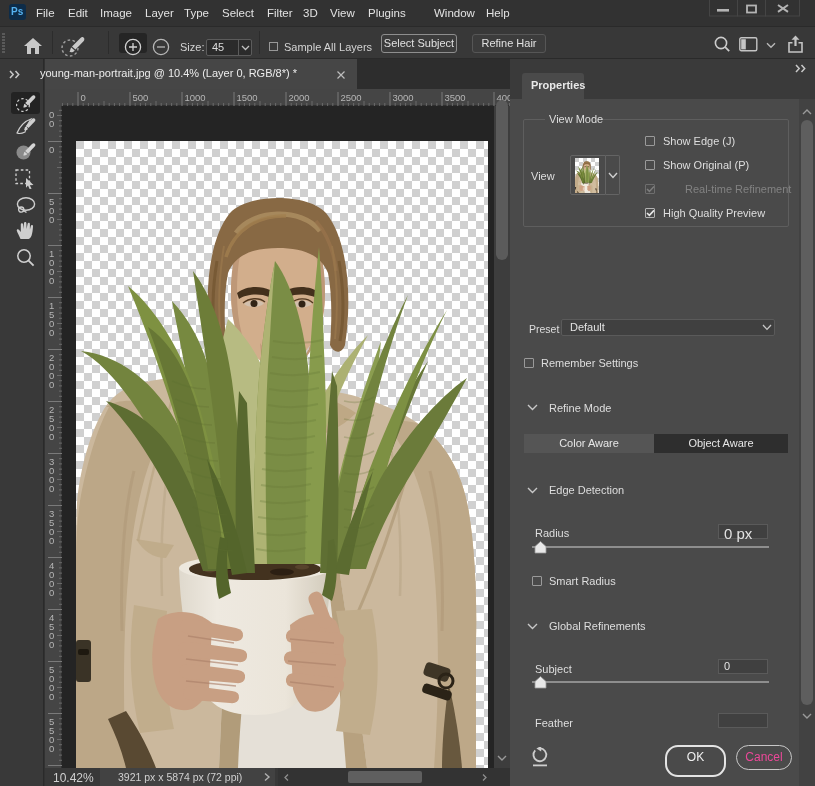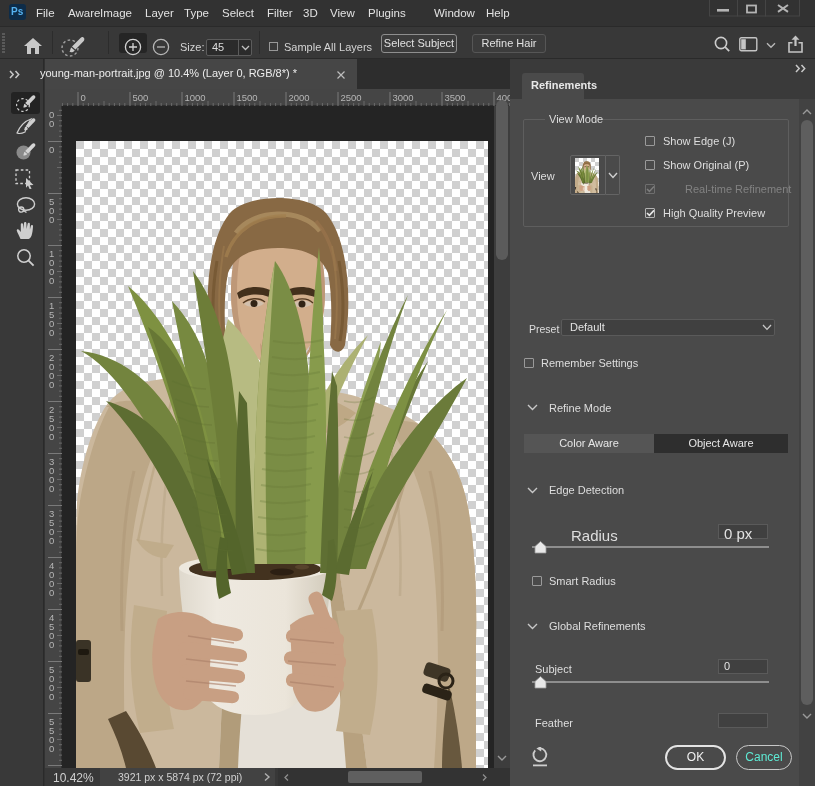--- a/index.html
+++ b/index.html
@@ -11,21 +11,21 @@
 </style>
 </head>
 <body>
 <div id="stage">
 
   <div class="abs" style="left:0;top:0;width:815px;height:26px;background:#323232;"></div>
   <div class="abs" style="left:9px;top:4px;width:17px;height:16px;background:#0d2c49;border-radius:3px;"></div>
   <div class="t" style="left:11px;top:6px;font-size:10px;font-weight:bold;color:#55b2f0;">Ps</div>
   <div id="menus" style="position:absolute;top:0;left:0;width:815px;height:26px;font-size:11.5px;color:#e2e2e2;">
     <span class="t" style="left:36px;top:7px;">File</span>
-    <span class="t" style="left:68px;top:7px;">Aware</span>
+    <span class="t" style="left:68px;top:7px;">Edit</span>
     <span class="t" style="left:100px;top:7px;">Image</span>
     <span class="t" style="left:145px;top:7px;">Layer</span>
     <span class="t" style="left:184px;top:7px;">Type</span>
     <span class="t" style="left:222px;top:7px;">Select</span>
     <span class="t" style="left:267px;top:7px;">Filter</span>
     <span class="t" style="left:303px;top:7px;">3D</span>
     <span class="t" style="left:330px;top:7px;">View</span>
     <span class="t" style="left:368px;top:7px;">Plugins</span>
     <span class="t" style="left:434px;top:7px;">Window</span>
     <span class="t" style="left:486px;top:7px;">Help</span>
@@ -591,21 +591,21 @@
     <path d="M5 1.5 L2 4.5 L5 7.5" fill="none" stroke="#8e8e8e" stroke-width="1.3"></path>
   </svg>
   <div class="abs" style="left:348px;top:771px;width:74px;height:12px;background:#5f5f5f;border-radius:2px;"></div>
   <svg class="abs" style="left:481px;top:773px;" width="7" height="9" viewBox="0 0 7 9">
     <path d="M2 1.5 L5 4.5 L2 7.5" fill="none" stroke="#8e8e8e" stroke-width="1.3"></path>
   </svg>
 
   <div class="abs" style="left:510px;top:59px;width:305px;height:727px;background:#4a4a4a;"></div>
   <div class="abs" style="left:510px;top:59px;width:305px;height:40px;background:#3a3a3a;"></div>
   <div class="abs" style="left:522px;top:73px;width:62px;height:26px;background:#4a4a4a;border-radius:3px 3px 0 0;"></div>
-  <span class="t" style="left:531px;top:79px;font-size:11px;font-weight:bold;color:#e8e8e8;">Refinements</span>
+  <span class="t" style="left:531px;top:79px;font-size:11px;font-weight:bold;color:#e8e8e8;">Properties</span>
   <svg class="abs" style="left:795px;top:64px;" width="14" height="9" viewBox="0 0 14 9">
     <path d="M1 1 L4.2 4.5 L1 8 M6.5 1 L9.7 4.5 L6.5 8" fill="none" stroke="#c9c9c9" stroke-width="1.5"></path>
   </svg>
   <div id="panel-content">
 
     <div class="abs" style="left:523px;top:119px;width:266px;height:108px;border:1px solid #5e5e5e;border-radius:2px;"></div>
     <div class="abs" style="left:545px;top:113px;width:56px;height:11px;background:#4a4a4a;"></div>
     <span class="t" style="left:549px;top:113px;font-size:11px;color:#dedede;">View Mode</span>
     <span class="t" style="left:531px;top:170px;font-size:11px;color:#dedede;">View</span>
 
@@ -649,21 +649,21 @@
     </svg>
     <span class="t" style="left:549px;top:402px;font-size:11px;color:#dedede;">Refine Mode</span>
 
     <div class="abs" style="left:524px;top:434px;width:130px;height:19px;background:#555555;text-align:center;font-size:11px;color:#e6e6e6;line-height:19px;">Color Aware</div>
     <div class="abs" style="left:654px;top:434px;width:134px;height:19px;background:#2e2e2e;text-align:center;font-size:11px;color:#e6e6e6;line-height:19px;">Object Aware</div>
 
     <svg class="abs" style="left:527px;top:487px;" width="11" height="7" viewBox="0 0 11 7">
       <path d="M1 1 L5.5 5.5 L10 1" fill="none" stroke="#c8c8c8" stroke-width="1.4"></path>
     </svg>
     <span class="t" style="left:549px;top:484px;font-size:11px;color:#dedede;">Edge Detection</span>
-    <span class="t" style="left:535px;top:527px;font-size:15px;color:#dedede;margin-left:36px;">Radius</span>
+    <span class="t" style="left:535px;top:527px;font-size:11px;color:#dedede;">Radius</span>
     <div class="abs" style="left:718px;top:524px;width:50px;height:15px;background:#404040;border:1px solid #5a5a5a;"></div>
     <span class="t" style="left:724px;top:525px;font-size:15px;color:#e2e2e2;">0 px</span>
     <div class="abs" style="left:532px;top:546px;width:237px;height:2px;background:#8e8e8e;"></div>
     <svg class="abs" style="left:534px;top:541px;" width="13" height="13" viewBox="0 0 13 13">
       <path d="M6.5 0.5 L12 5.5 L12 12 L1 12 L1 5.5 Z" fill="#e8e8e8" stroke="#9a9a9a" stroke-width="0.8"></path>
     </svg>
     <div class="abs" style="left:532px;top:576px;width:10px;height:10px;border:1px solid #9a9a9a;border-radius:1px;"></div>
     <span class="t" style="left:549px;top:575px;font-size:11px;color:#dedede;">Smart Radius</span>
 
     <svg class="abs" style="left:527px;top:623px;" width="11" height="7" viewBox="0 0 11 7">
@@ -678,22 +678,22 @@
       <path d="M6.5 0.5 L12 5.5 L12 12 L1 12 L1 5.5 Z" fill="#e8e8e8" stroke="#9a9a9a" stroke-width="0.8"></path>
     </svg>
     <span class="t" style="left:535px;top:717px;font-size:11px;color:#dedede;">Feather</span>
     <div class="abs" style="left:718px;top:713px;width:50px;height:15px;background:#404040;border:1px solid #5a5a5a;"></div>
 
     <svg class="abs" style="left:530px;top:747px;" width="20" height="21" viewBox="0 0 20 21">
       <path d="M 5.2 3.4 A 6.4 6.4 0 1 0 10 1.4" fill="none" stroke="#cecece" stroke-width="1.8"></path>
       <path d="M 11.2 -1.2 L 6.4 1.6 L 11.2 4.4 Z" fill="#cecece"></path>
       <rect x="3" y="17.5" width="14" height="1.8" fill="#cecece"></rect>
     </svg>
-    <div class="abs" style="left:665px;top:745px;width:61px;height:25px;border:2px solid #e4e4e4;border-radius:13px;text-align:center;font-size:12px;color:#f0f0f0;line-height:21px;">OK</div>
-    <div class="abs" style="left:736px;top:745px;width:56px;height:25px;border:1px solid #c8c8c8;border-radius:13px;text-align:center;font-size:12px;color:#5eead4;line-height:23px;">Cancel</div>
+    <div class="abs" style="left:665px;top:745px;width:61px;height:32px;border:2px solid #e4e4e4;border-radius:13px;text-align:center;font-size:12px;color:#f0f0f0;line-height:21px;">OK</div>
+    <div class="abs" style="left:736px;top:745px;width:56px;height:25px;border:1px solid #c8c8c8;border-radius:13px;text-align:center;font-size:12px;color:#ec4899;line-height:23px;">Cancel</div>
   </div>
 
   <div class="abs" style="left:799px;top:99px;width:16px;height:687px;background:#424242;"></div>
   <div class="abs" style="left:801px;top:120px;width:12px;height:585px;background:#5e5e5e;border-radius:6px;"></div>
   <svg class="abs" style="left:802px;top:108px;" width="10" height="8" viewBox="0 0 10 8">
     <path d="M1 6 L5 2 L9 6" fill="none" stroke="#9a9a9a" stroke-width="1.4"></path>
   </svg>
   <svg class="abs" style="left:802px;top:712px;" width="10" height="8" viewBox="0 0 10 8">
     <path d="M1 2 L5 6 L9 2" fill="none" stroke="#9a9a9a" stroke-width="1.4"></path>
   </svg>

